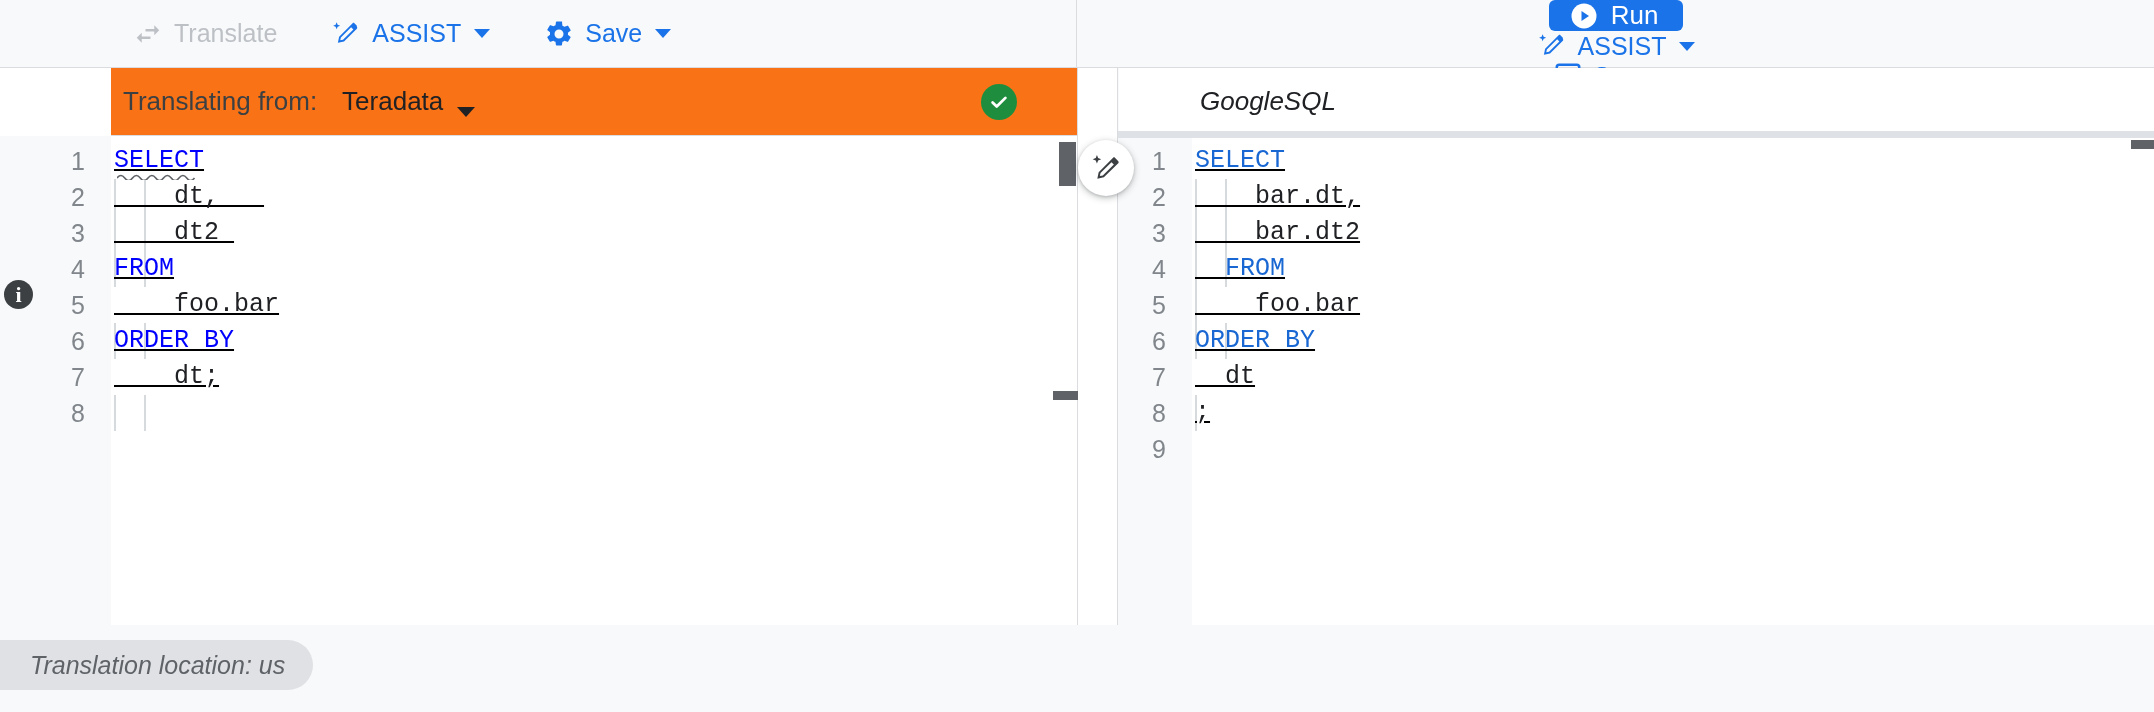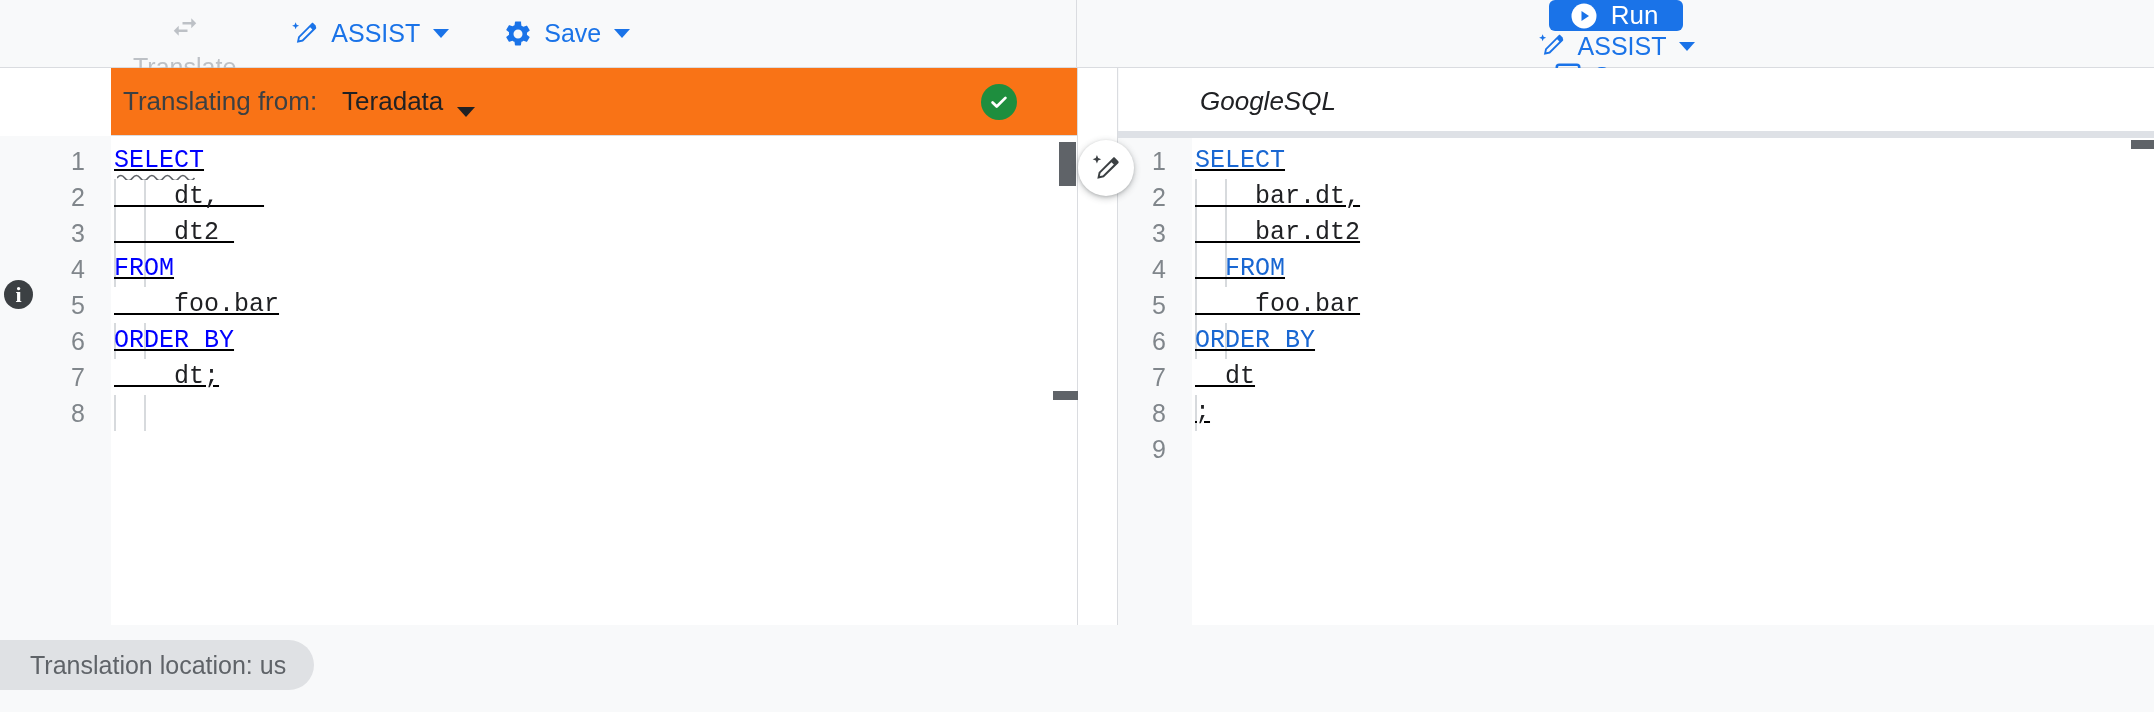--- a/index.html
+++ b/index.html
@@ -28,21 +28,21 @@
     display: flex; align-items: center; flex-direction: column;
   }
 
   .tb-btn {
     display: flex; align-items: center; gap: 11px;
     height: 44px; padding: 0 14px;
     border: none; background: transparent; cursor: pointer;
     color: #1a73e8; font-size: 25px; font-family: "Liberation Sans", sans-serif;
     border-radius: 4px; white-space: nowrap;
   }
-  .tb-btn.disabled { color: #bdc1c6; cursor: default; flex-direction: column; }
+  .tb-btn.disabled { color: #bdc1c6; cursor: default; }
   .tb-btn .caret {
     width: 0; height: 0; margin-left: 2px;
     border-left: 8px solid transparent; border-right: 8px solid transparent;
     border-top: 9px solid currentColor;
   }
   .tb-icon { display: flex; align-items: center; justify-content: center; }
 
   .run-btn {
     display: flex; align-items: center; gap: 12px;
     height: 50px; padding: 0 25px 0 20px;
@@ -188,21 +188,21 @@
   .statusbar {
     position: absolute; left: 0; top: 625px; width: 2154px; height: 87px;
     background: #f8f9fa;
   }
   .loc-chip {
     position: absolute; left: 0; top: 15px;
     height: 50px; padding: 0 28px 0 30px;
     background: #dfe1e4; color: #5f6368;
     border-radius: 0 25px 25px 0;
     display: flex; align-items: center;
-    font-size: 25px; white-space: nowrap;
+    font-size: 25px; white-space: nowrap; font-style: italic;
   }
 </style>
 </head>
 <body>
 
 <div class="app">
 
   <div class="toolbar">
 
     <div class="toolbar-left">

